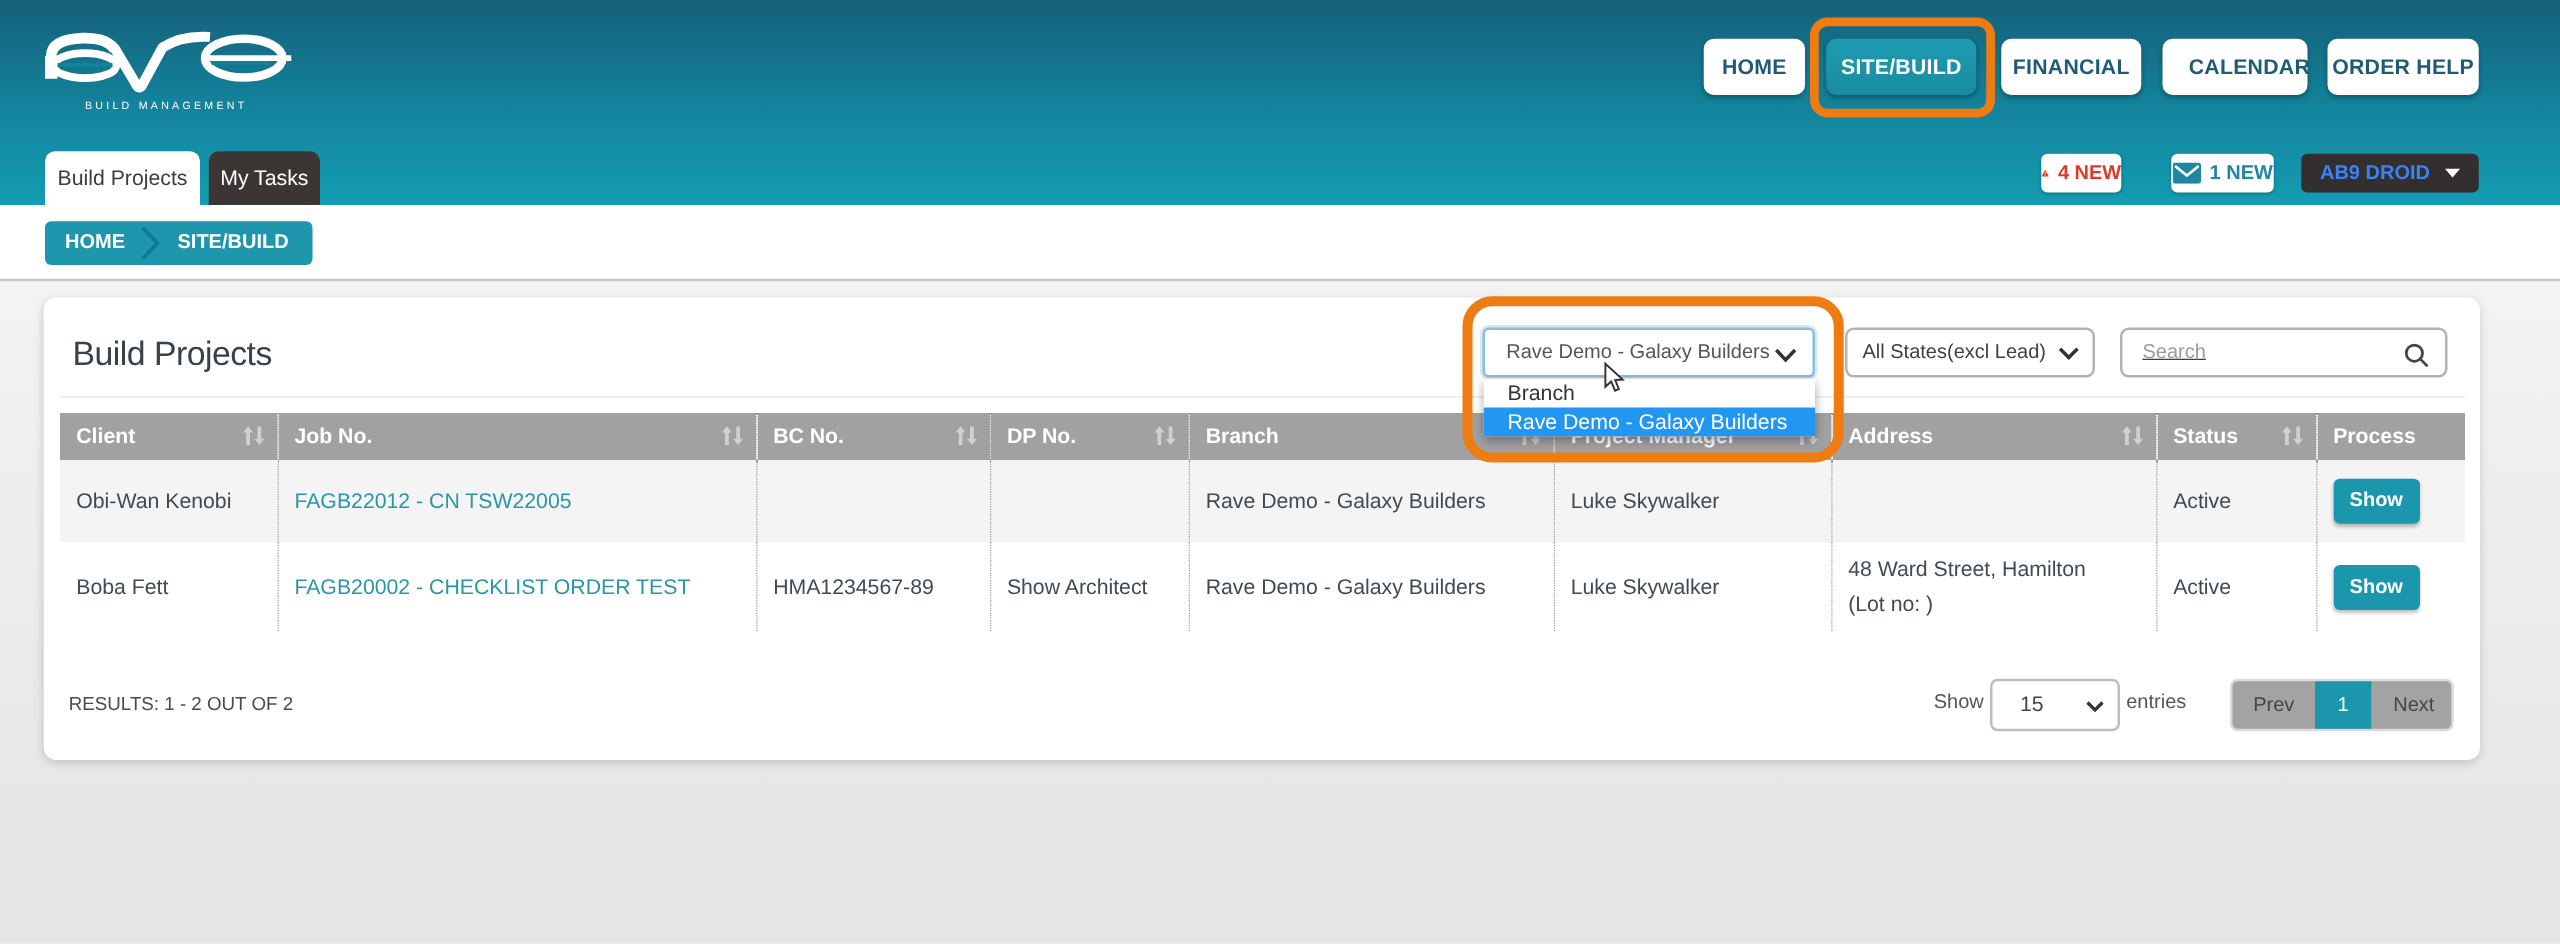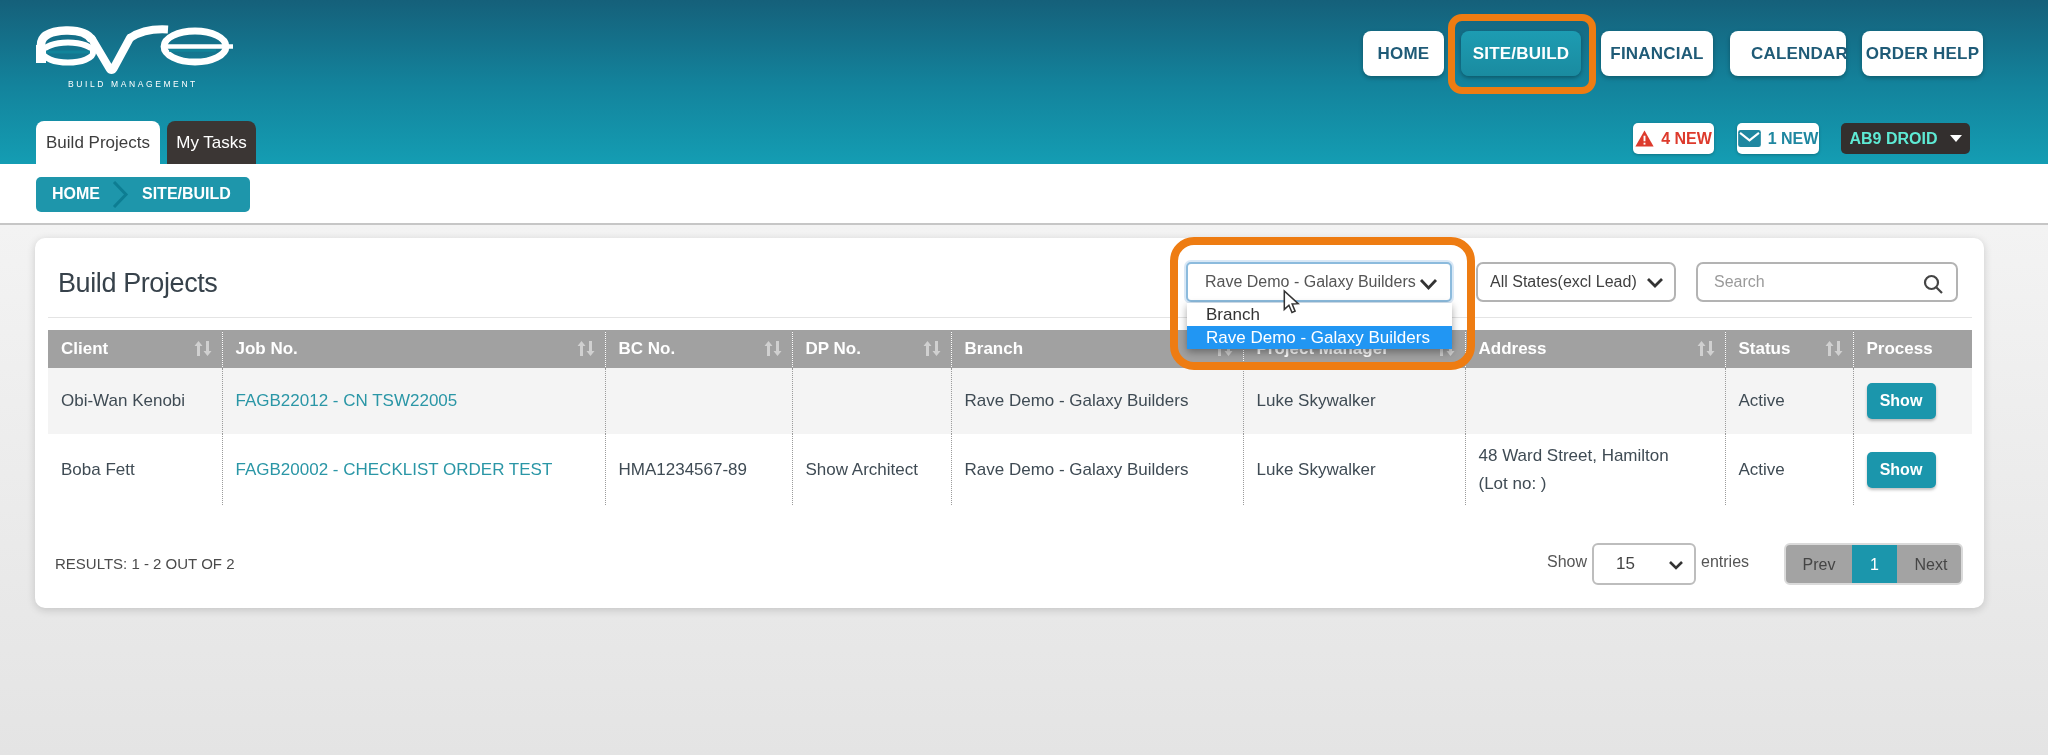--- a/index.html
+++ b/index.html
@@ -101,34 +101,34 @@
 <div class="navbtn active" style="left:1461px;width:120px;">SITE/BUILD</div>
 <div class="navbtn" style="left:1601px;width:112px;">FINANCIAL</div>
 <div class="navbtn" style="left:1730px;width:116px;padding-left:21px;">CALENDAR</div>
 <div class="navbtn" style="left:1862px;width:121px;">ORDER HELP</div>
 
 <div class="obox" style="left:1448px;top:14px;width:148px;height:80px;"></div>
 
 <div class="tab" style="left:36px;width:124px;background:#fff;color:#3d3d3d;">Build Projects</div>
 <div class="tab" style="left:167px;width:89px;background:#3b3634;color:#fff;font-weight:normal;">My Tasks</div>
 
-<div class="badge" style="left:1633px;width:81px;color:#dd3a2c;">
+<div class="badge" style="left:1633px;width:64px;color:#dd3a2c;">
   <svg width="19" height="17" viewBox="0 0 24 21">
       <path d="M12 0.5 L23.5 20.5 H0.5 Z" fill="#dd3a2c"></path>
       <rect x="10.8" y="7" width="2.4" height="7" fill="#fff"></rect>
       <rect x="10.8" y="15.8" width="2.4" height="2.4" fill="#fff"></rect>
     </svg>
   4 NEW</div>
 <div class="badge" style="left:1737px;width:82px;color:#1f87a0;">
   <svg width="23" height="17" viewBox="0 0 24 18">
       <rect x="0" y="0" width="24" height="18" rx="2.5" fill="#1f87a0"></rect>
       <path d="M2 3 L12 11 L22 3" stroke="#fff" stroke-width="2.2" fill="none"></path>
     </svg>
   1 NEW</div>
-<div class="badge" style="left:1841px;width:129px;background:#332f2e;color:#5eead4;box-shadow:none;">AB9 DROID
+<div class="badge" style="left:1841px;width:142px;background:#332f2e;color:#3b82f6;box-shadow:none;">AB9 DROID
   <span style="display:inline-block;margin-left:12px;width:0;height:0;border-left:6px solid transparent;border-right:6px solid transparent;border-top:7px solid #fff;"></span></div>
 
 <div class="strip"></div>
 <div class="crumb">
   <span class="abs" style="left:16px;top:8px;">HOME</span>
   <svg class="abs" style="left:74px;top:4px;" width="22" height="27" viewBox="0 0 22 27">
       <path d="M4 1 L16 13.5 L4 26" stroke="#0d7d92" stroke-width="3" fill="none"></path>
     </svg>
   <span class="abs" style="left:106px;top:8px;">SITE/BUILD</span>
 </div>
@@ -136,21 +136,21 @@
 <div class="card"></div>
 <div class="h1">Build Projects</div>
 <div class="hrule"></div>
 
 <div class="ctrl" style="left:1476px;width:200px;">
   <span style="margin-left:12px;">All States(excl Lead)</span>
   <svg class="abs" style="right:10px;top:13px;" width="18" height="12" viewBox="0 0 18 12">
       <path d="M2 2 L9 9 L16 2" stroke="#333" stroke-width="2.8" fill="none"></path>
     </svg>
 </div>
-<div class="ctrl" style="left:1696px;width:262px;">
+<div class="ctrl" style="left:1696px;width:262px;text-decoration:underline;">
   <span style="margin-left:16px;color:#9a9a9a;">Search</span>
   <svg class="abs" style="right:12px;top:9px;" width="22" height="22" viewBox="0 0 22 22">
       <circle cx="9.5" cy="9.5" r="6.5" stroke="#444" stroke-width="2.2" fill="none"></circle>
       <path d="M14.5 14.5 L20 20" stroke="#444" stroke-width="2.2"></path>
     </svg>
 </div>
 
 <table class="tbl" cellspacing="0">
   <colgroup>
     <col style="width:174px">

